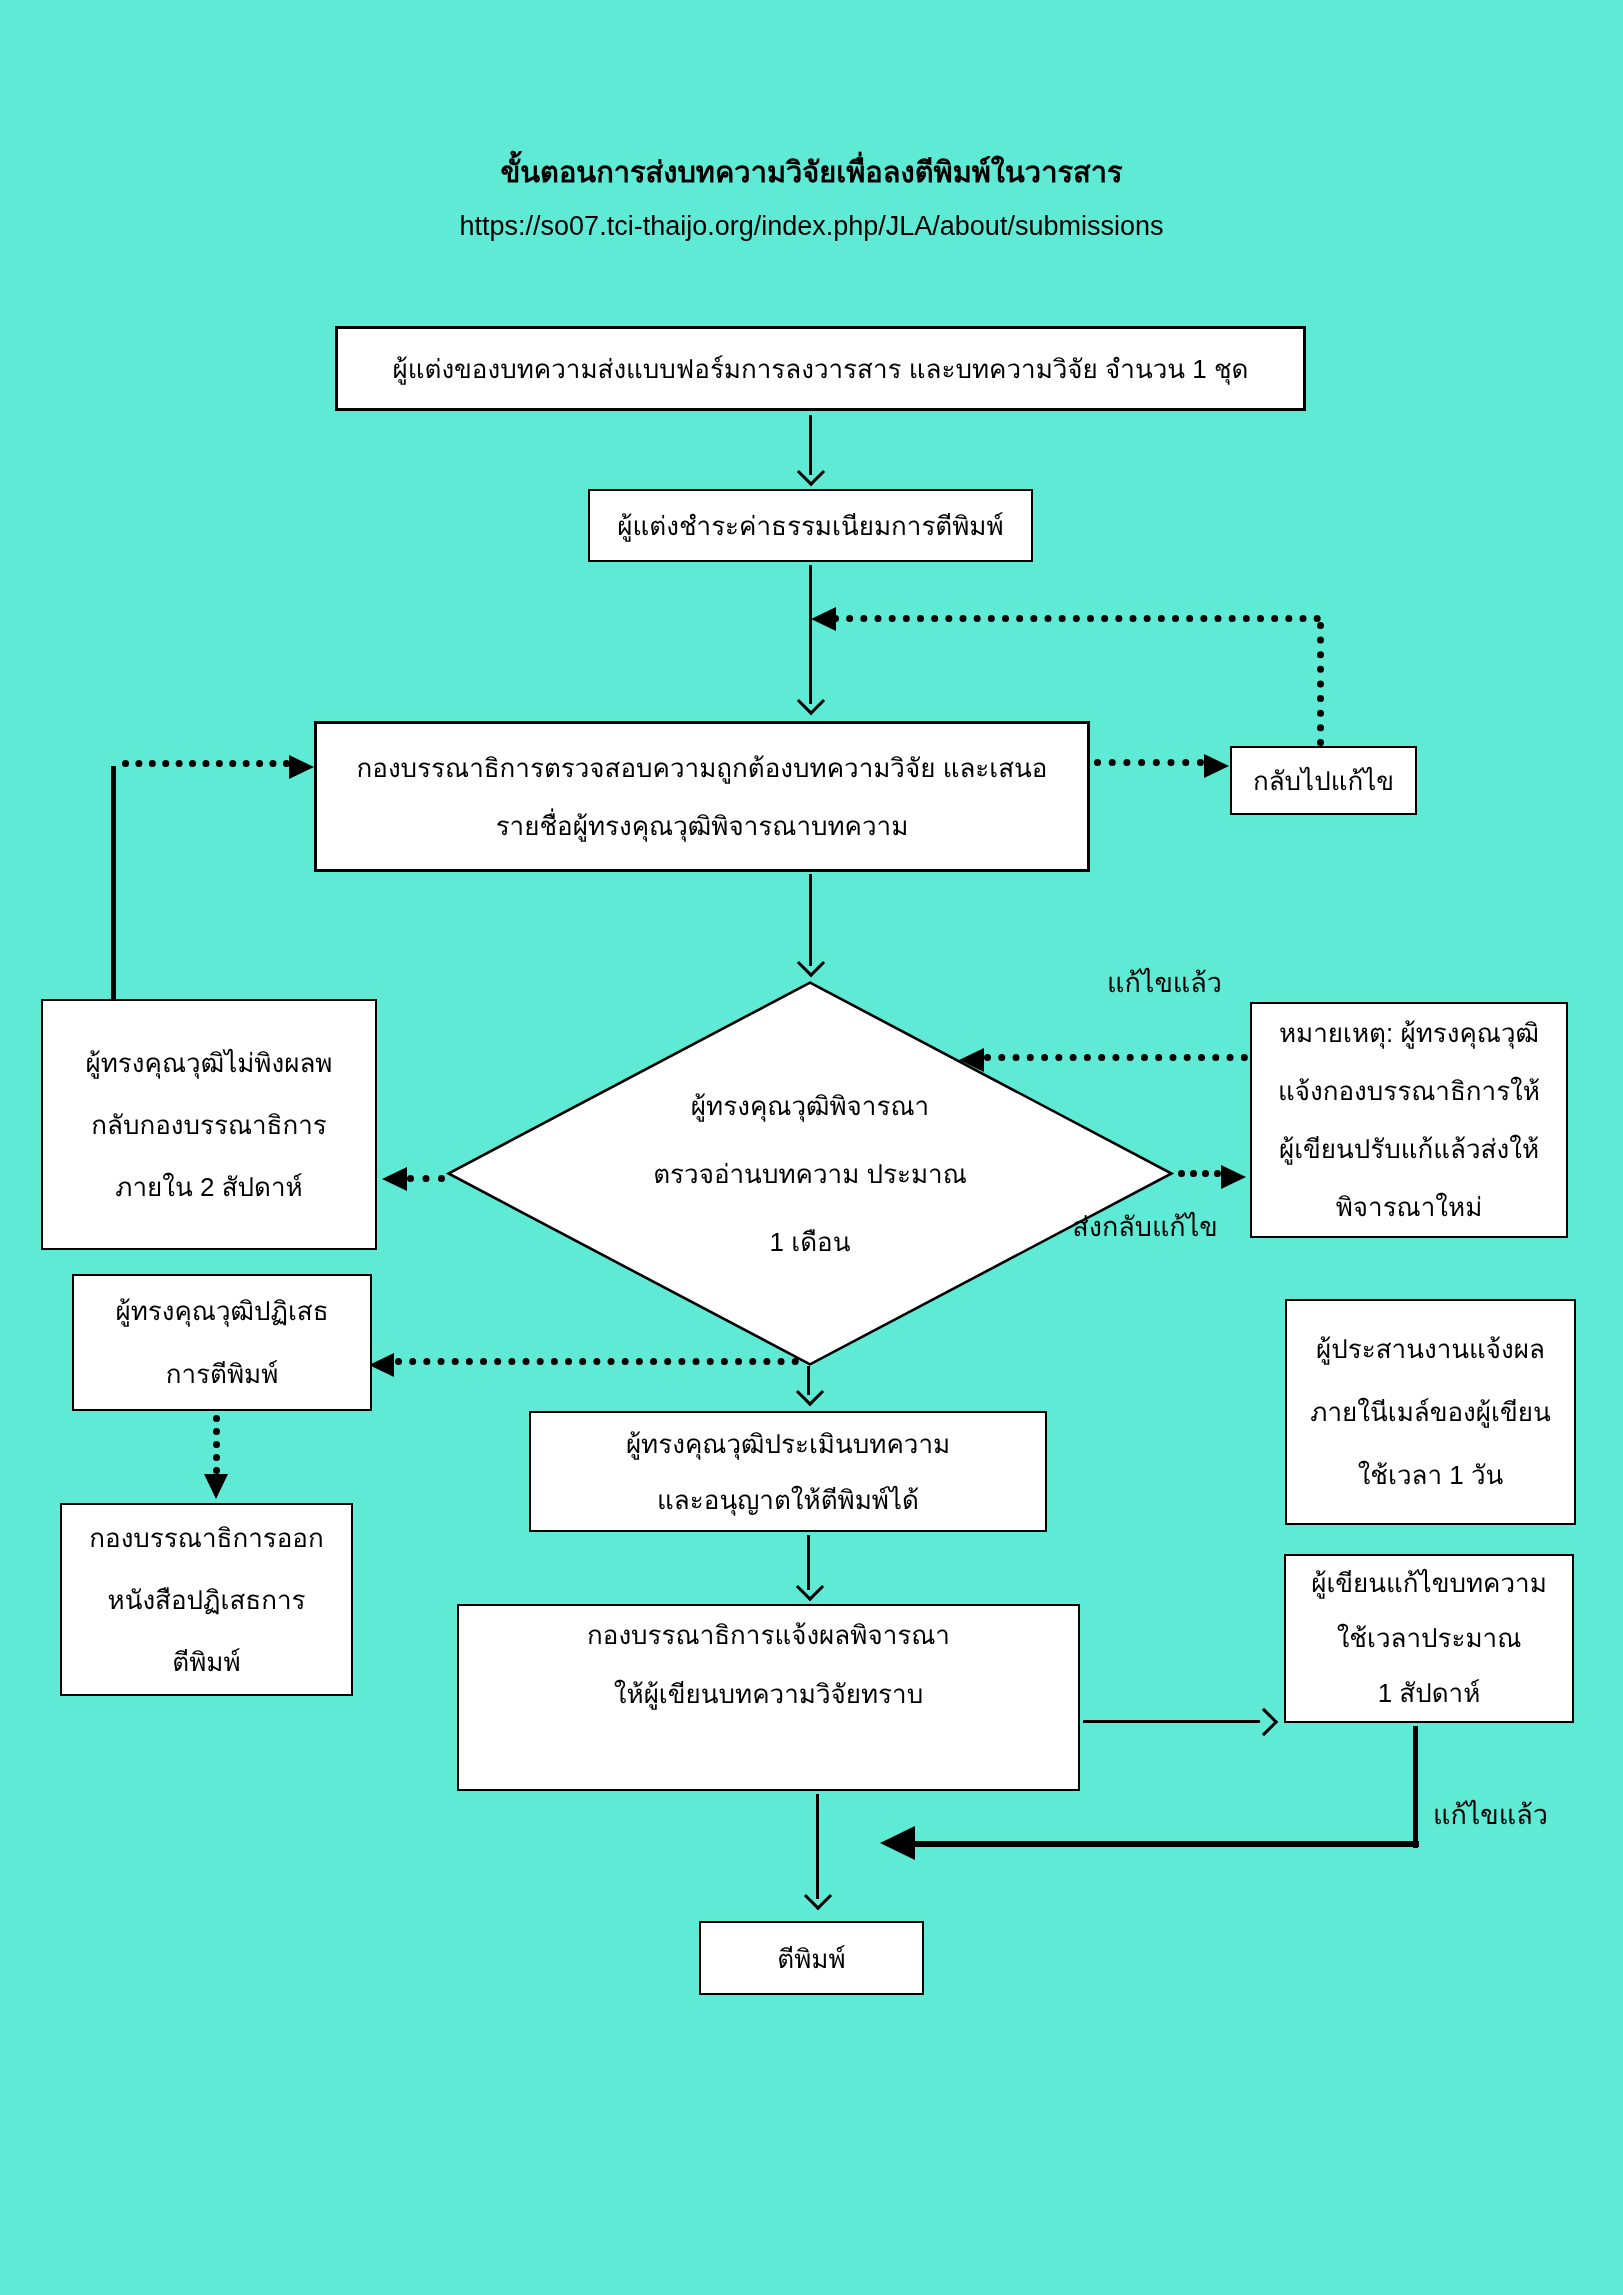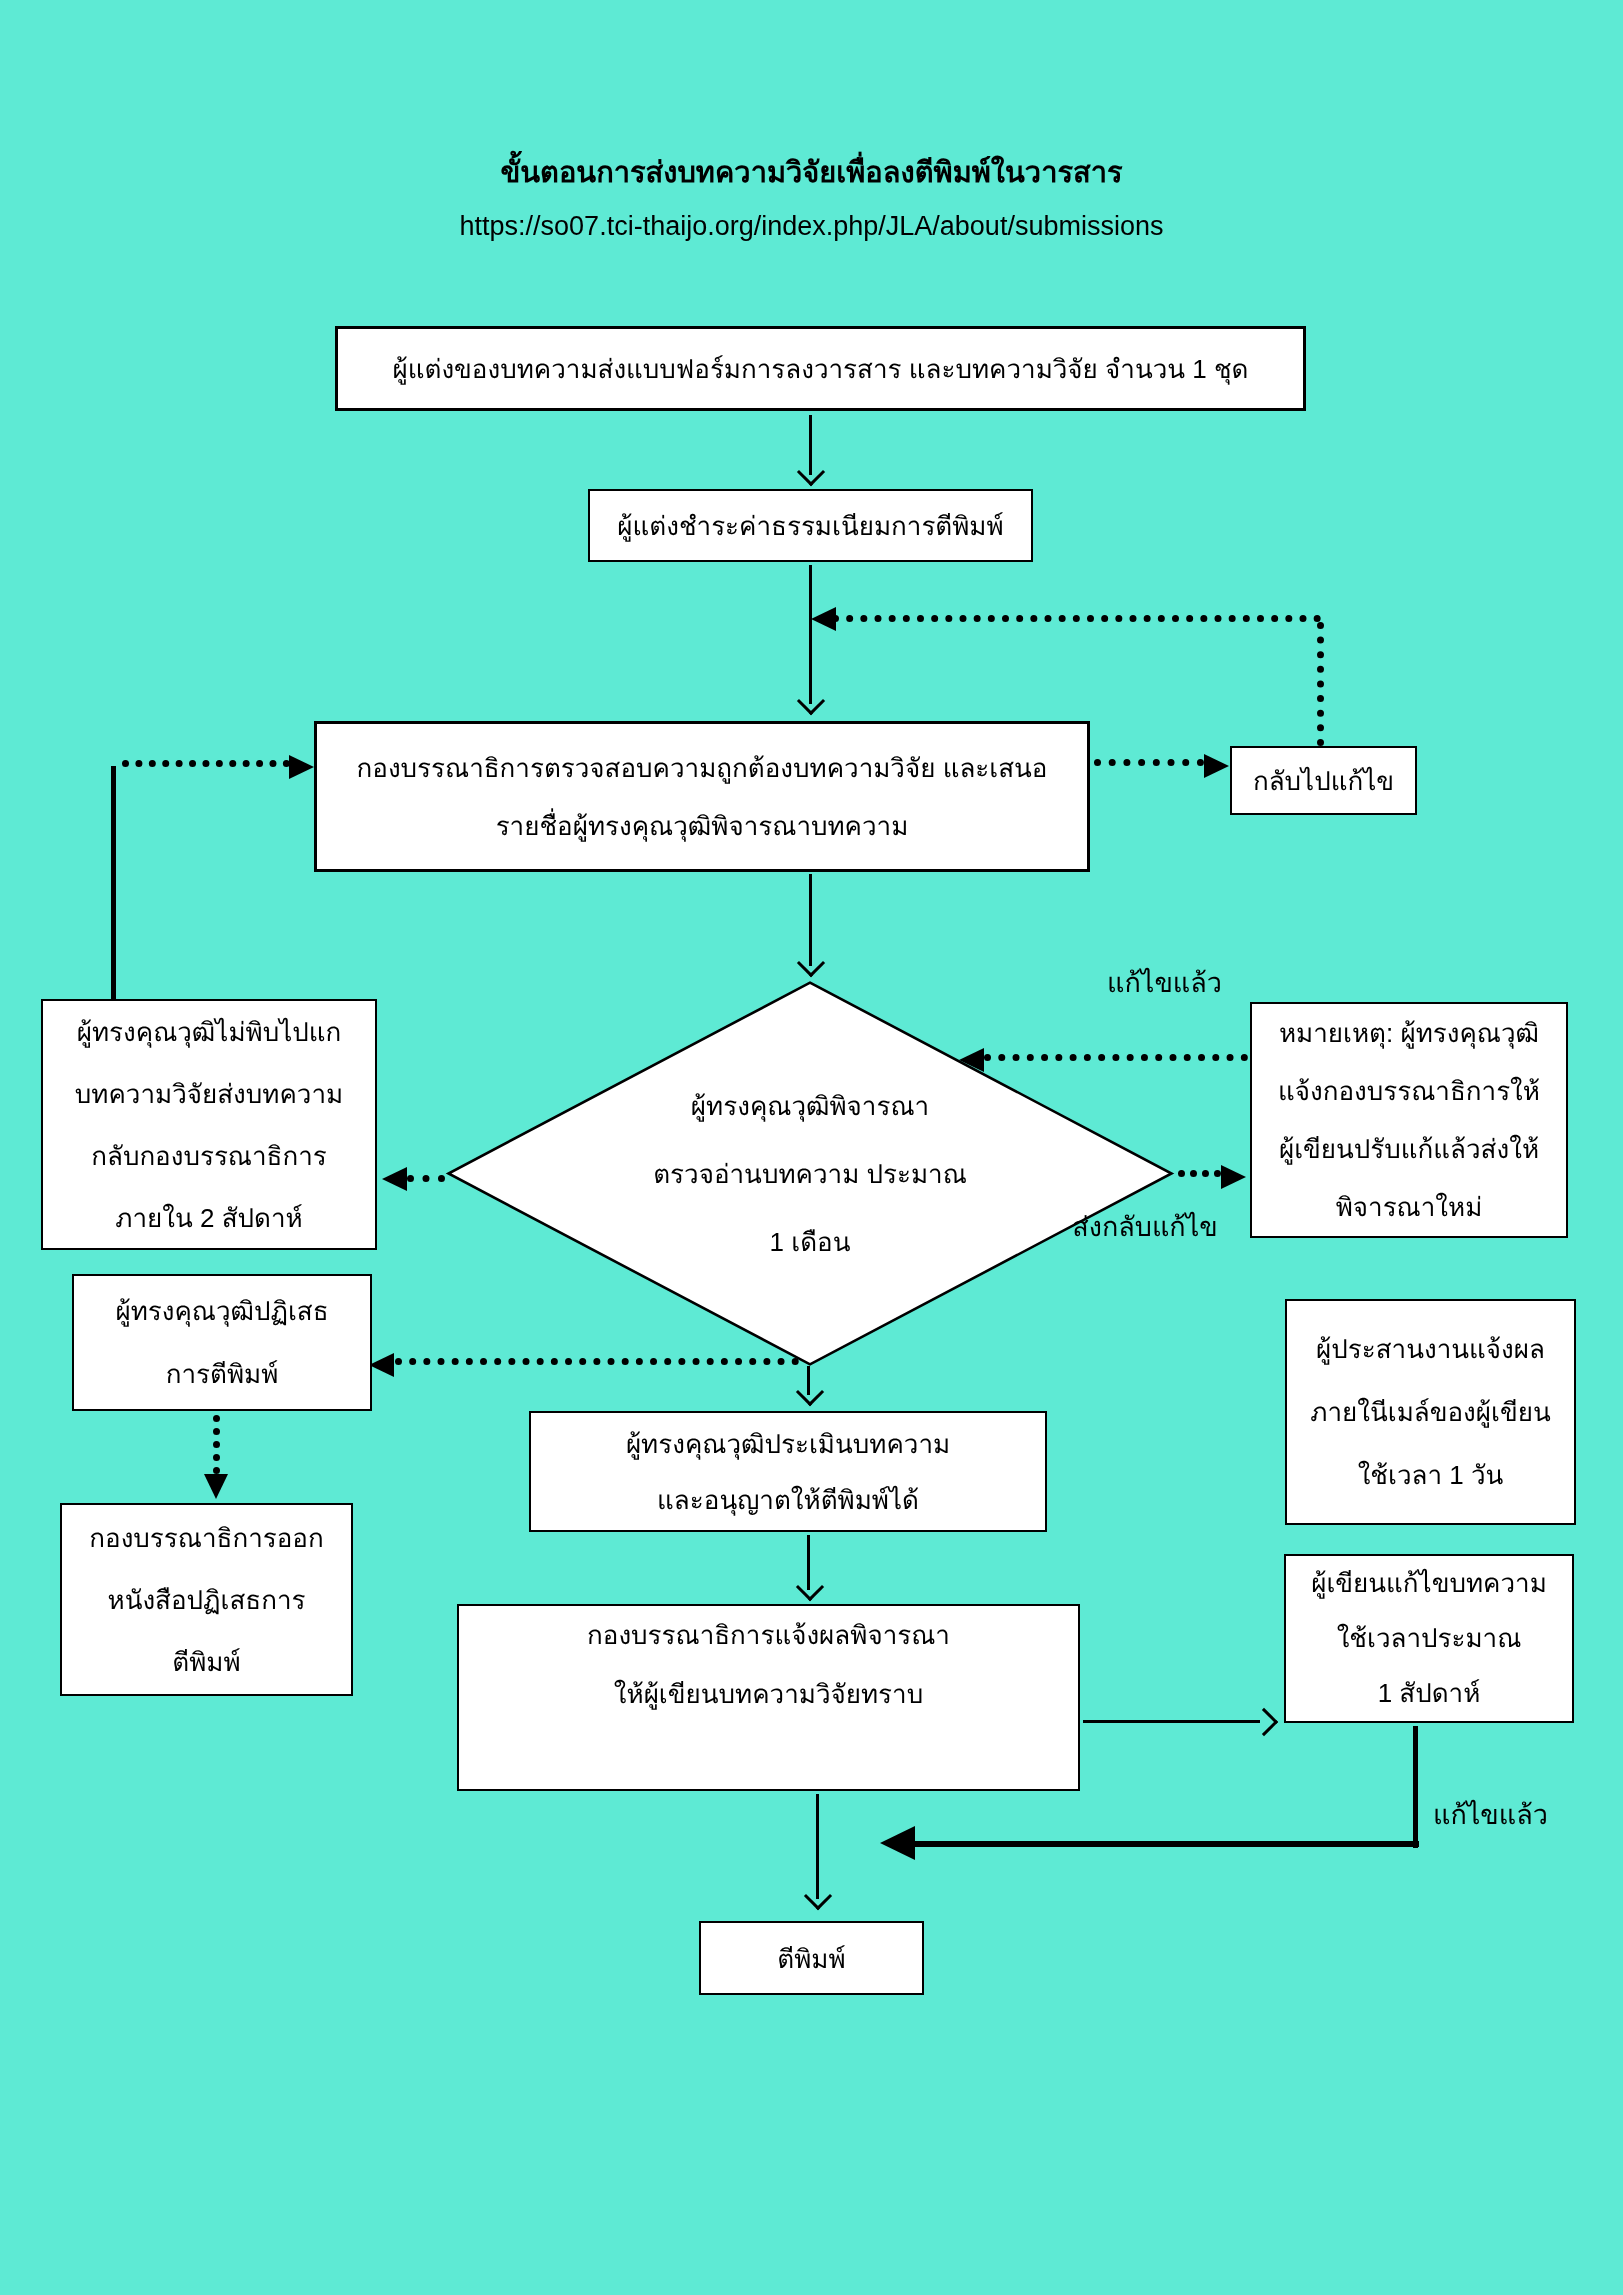--- a/index.html
+++ b/index.html
@@ -86,22 +86,21 @@
 
   <div class="vline" style="left:111px;top:766px;width:4.6px;height:234px;"></div>
   <div class="dot-h" style="left:122px;top:760px;width:168px;"></div>
   <div class="tri-right" style="left:289px;top:755px;"></div>
 
   <div class="vline" style="left:809px;top:874px;height:92px;"></div>
   <div class="chev-down" style="left:801px;top:953px;"></div>
 
   <div class="box" style="left:41px;top:999px;width:336px;height:251px;">
     <div style="line-height:62px;">
-      <span class="ln">ผู้ทรงคุณวุฒิไม่พิบไปแก</span>
-      <span class="ln">บทความวิจัยส่งบทความ</span>
+      <span class="ln">ผู้ทรงคุณวุฒิไม่พิงผลพ</span>
       <span class="ln">กลับกองบรรณาธิการ</span>
       <span class="ln">ภายใน 2 สัปดาห์</span>
     </div>
   </div>
 
   <div class="diamond" style="left:444px;top:980px;width:732px;height:387px;">
     <svg width="732" height="387" viewBox="0 0 1118 592">
       <polygon points="559,4 1112,296 559,588 6,296" fill="#ffffff" stroke="#000000" stroke-width="4"></polygon>
     </svg>
     <div class="dtext" style="line-height:68px;">

